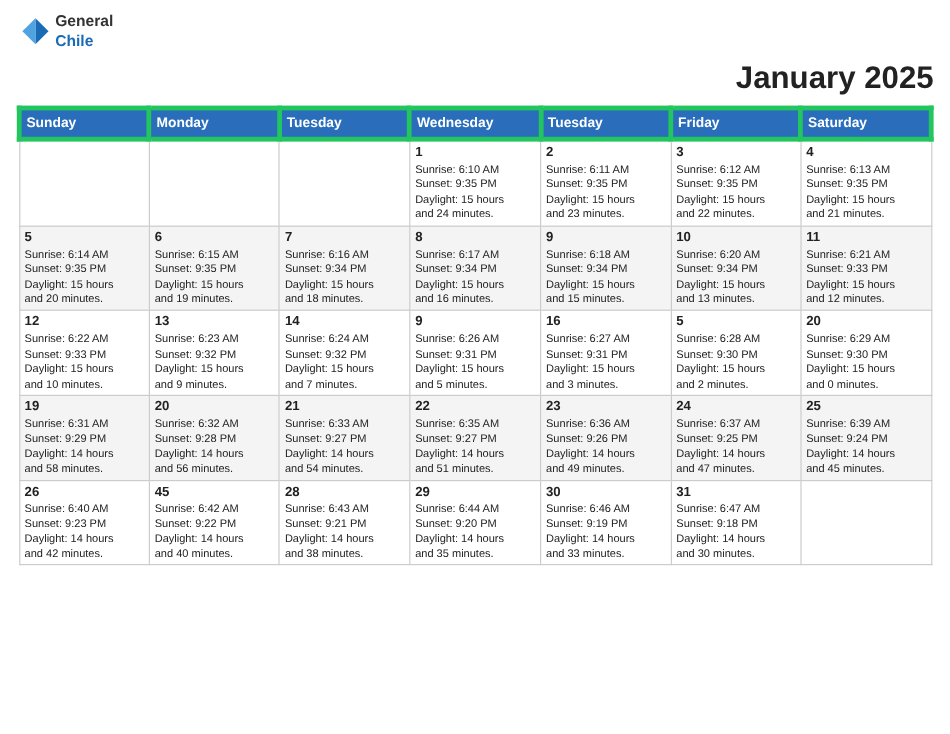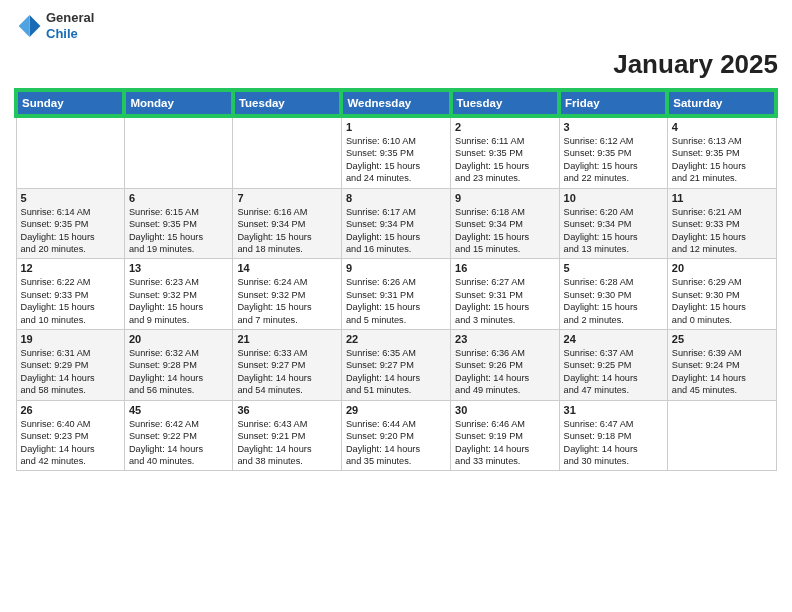--- a/index.html
+++ b/index.html
@@ -249,21 +249,21 @@
         <tr>
           <td>
             <span class="day-number">26</span>
             <div class="day-info">Sunrise: 6:40 AM<br>Sunset: 9:23 PM<br>Daylight: 14 hours<br>and 42 minutes.</div>
           </td>
           <td>
             <span class="day-number">45</span>
             <div class="day-info">Sunrise: 6:42 AM<br>Sunset: 9:22 PM<br>Daylight: 14 hours<br>and 40 minutes.</div>
           </td>
           <td>
-            <span class="day-number">36</span>
+            <span class="day-number">28</span>
             <div class="day-info">Sunrise: 6:43 AM<br>Sunset: 9:21 PM<br>Daylight: 14 hours<br>and 38 minutes.</div>
           </td>
           <td>
             <span class="day-number">29</span>
             <div class="day-info">Sunrise: 6:44 AM<br>Sunset: 9:20 PM<br>Daylight: 14 hours<br>and 35 minutes.</div>
           </td>
           <td>
             <span class="day-number">30</span>
             <div class="day-info">Sunrise: 6:46 AM<br>Sunset: 9:19 PM<br>Daylight: 14 hours<br>and 33 minutes.</div>
           </td>

